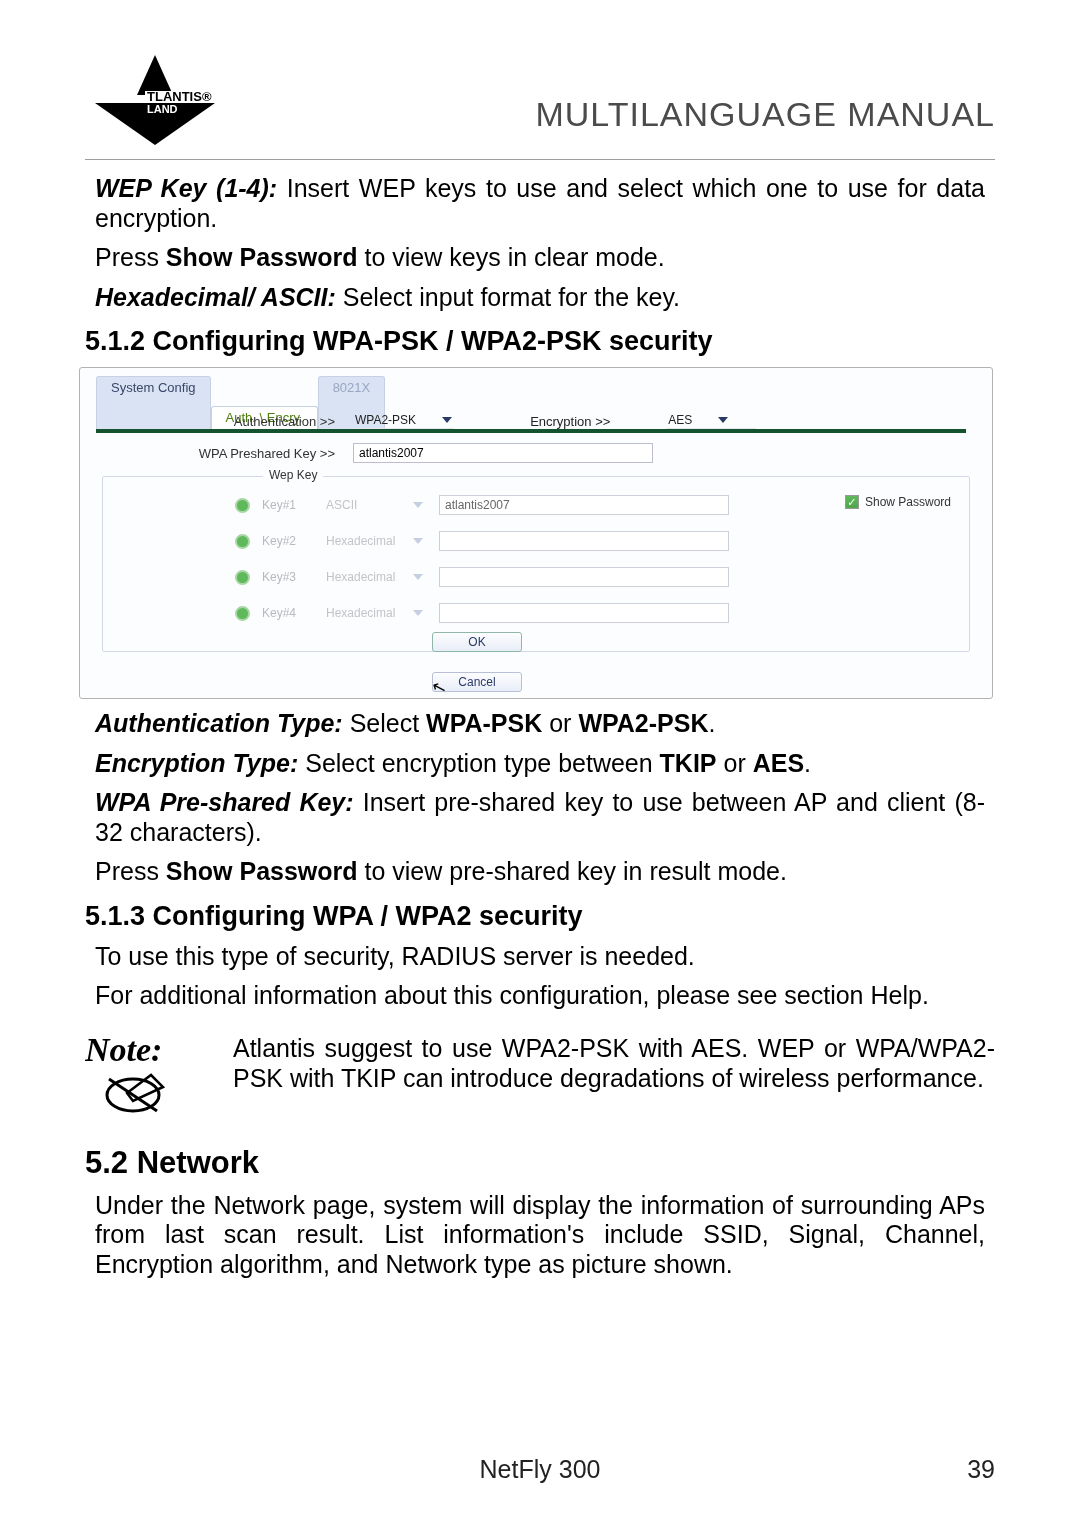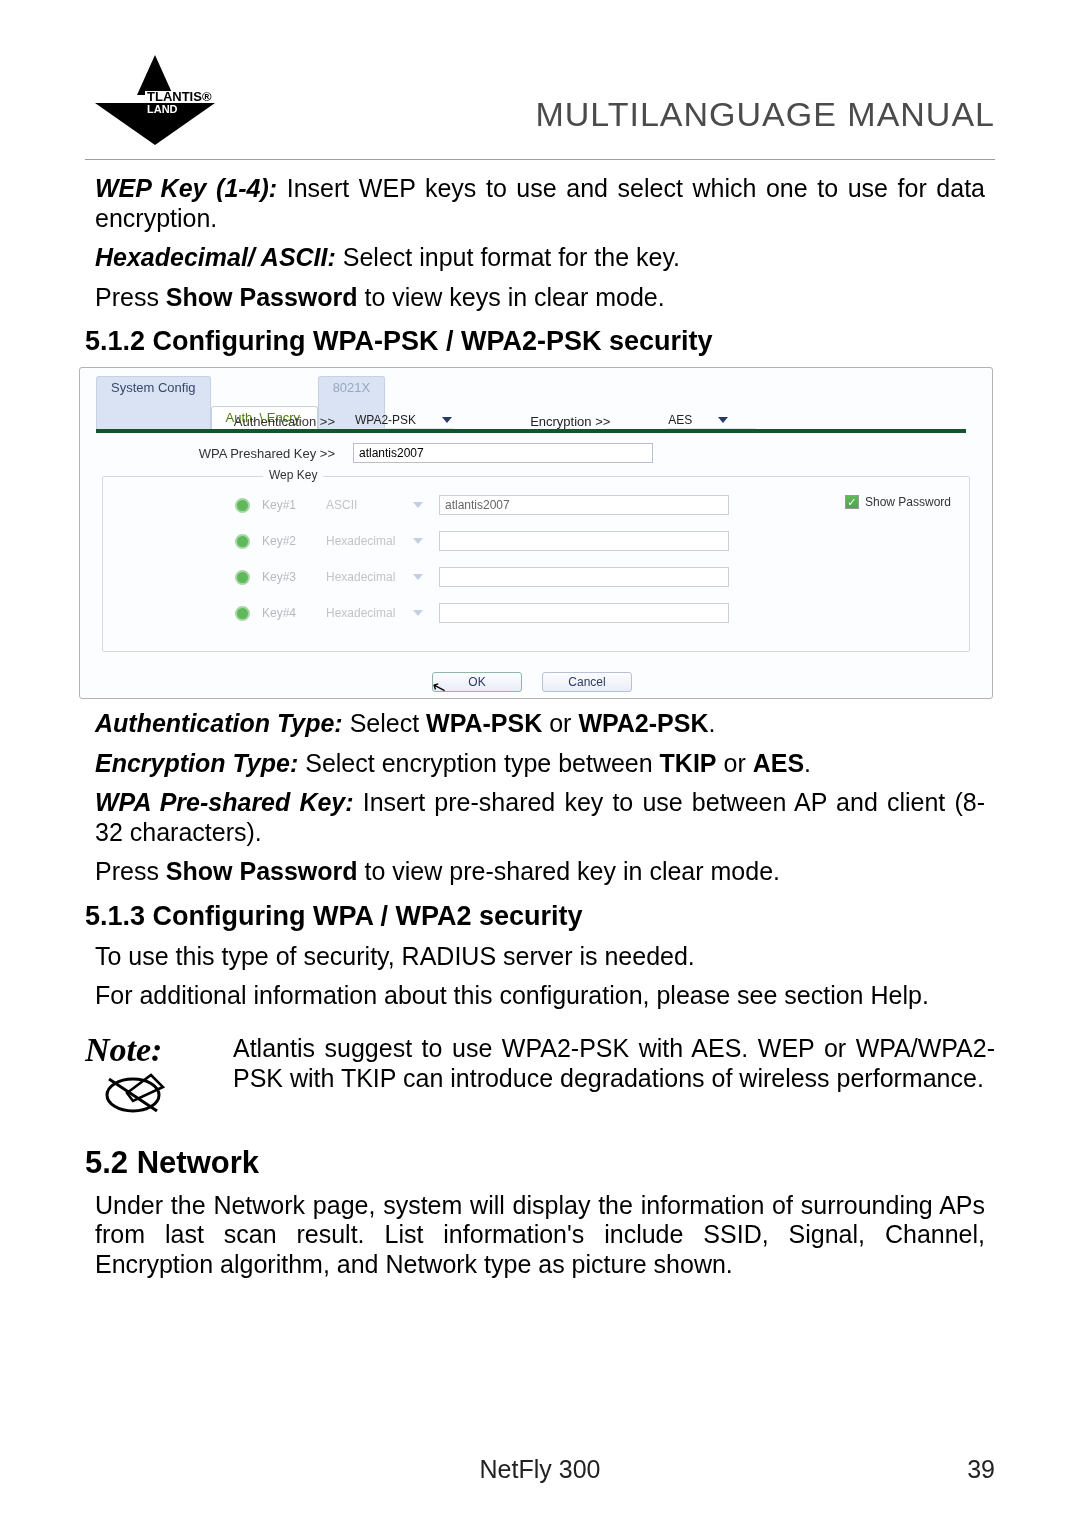--- a/index.html
+++ b/index.html
@@ -202,20 +202,21 @@
     justify-content: center;
     color: #fff;
     font-size: 11px;
   }
   .dlg-btns {
     position: absolute;
     bottom: 6px; left: 352px;
     display: flex;
     gap: 20px;
     align-items: center;
+    flex-direction: column;
   }
   .btn {
     width: 90px;
     text-align: center;
     font-size: 12px;
     padding: 2px 0;
     border: 1px solid #b7c0d6;
     border-radius: 3px;
     background: linear-gradient(#fdfdff,#e8edf7);
     color: #2b3a66;
@@ -276,25 +277,25 @@
     </svg>
   </div>
   <div class="header-title">MULTILANGUAGE MANUAL</div>
 </div>
 <hr class="header-rule">
 
 <div class="body-text">
   <p>
     <span class="bi">WEP Key (1-4):</span><span> Insert WEP keys to use and select which one to use for data encryption.</span>
   </p>
+  <p style="margin-top:8px;">
+    <span>Press </span><span class="b">Show Password</span><span> to view keys in clear mode.</span>
+  </p>
   <p>
     <span class="bi">Hexadecimal/ ASCII:</span><span> Select input format for the key.</span>
-  </p>
-  <p style="margin-top:8px;">
-    <span>Press </span><span class="b">Show Password</span><span> to view keys in clear mode.</span>
   </p>
 </div>
 
 <div class="h3">5.1.2 Configuring WPA-PSK / WPA2-PSK security</div>
 
 <div class="panel">
 
   <div class="tabs">
     <div class="tab">System Config</div>
     <div class="tab active">Auth. \ Encry.</div>
@@ -385,21 +386,21 @@
   <p>
     <span class="bi">Authentication Type:</span><span> Select </span><span class="b">WPA-PSK</span><span> or </span><span class="b">WPA2-PSK</span><span>.</span>
   </p>
   <p>
     <span class="bi">Encryption Type:</span><span> Select encryption type between </span><span class="b">TKIP</span><span> or </span><span class="b">AES</span><span>.</span>
   </p>
   <p>
     <span class="bi">WPA Pre-shared Key:</span><span> Insert pre-shared key to use between AP and client (8-32 characters).</span>
   </p>
   <p style="margin-top:8px;">
-    <span>Press </span><span class="b">Show Password</span><span> to view pre-shared key in clear mode.</span>
+    <span>Press </span><span class="b">Show Password</span><span> to view pre-shared key in result mode.</span>
   </p>
 </div>
 
 <div class="h3">5.1.3 Configuring WPA  / WPA2 security</div>
 <div class="body-text">
   <p>To use this type of security, RADIUS server is needed.</p>
   <p>For additional information about this configuration, please see section Help.</p>
 </div>
 
 <div class="note-row">

